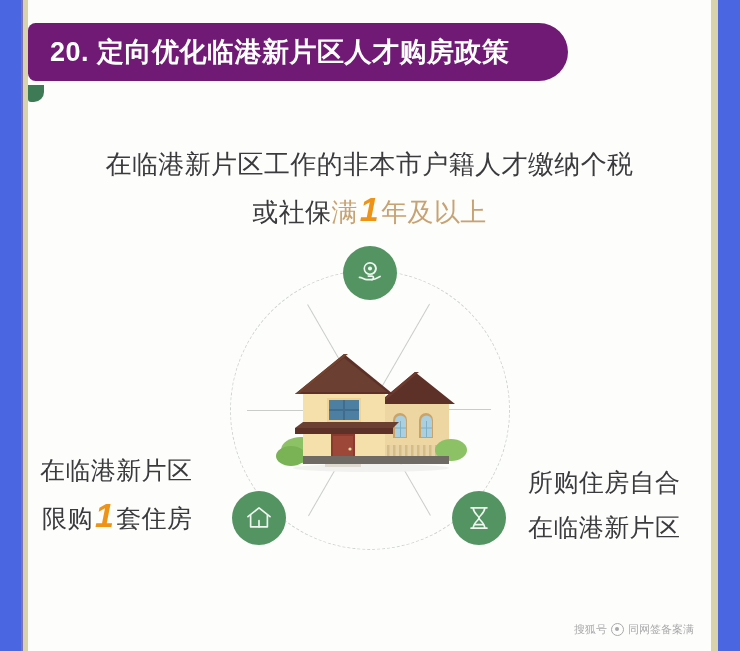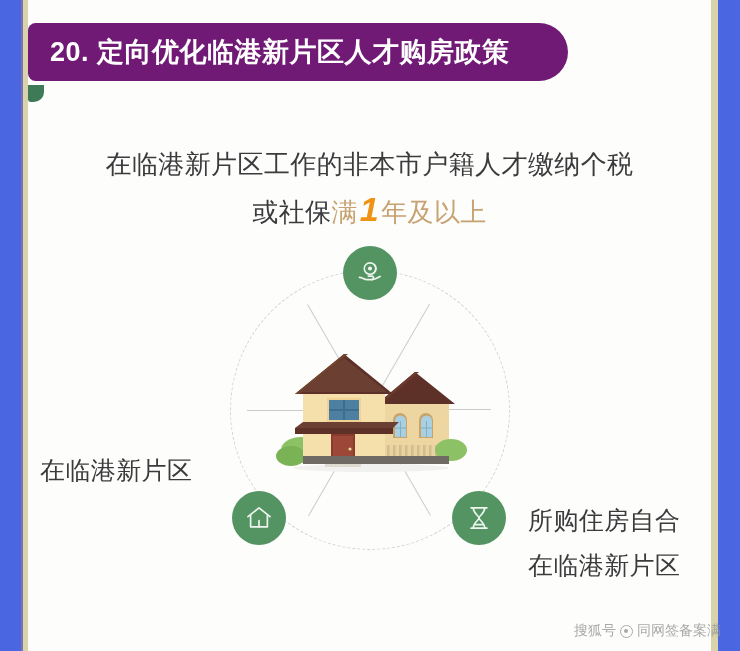--- a/index.html
+++ b/index.html
@@ -172,33 +172,33 @@
   
   .caption {
     position: absolute;
     color: #3b3b3d;
     font-size: 25px;
     line-height: 45px;
     letter-spacing: 0.4px;
     white-space: nowrap;
   }
   .caption-left  { left: 40px;  top: 448px; text-align: right; }
-  .caption-right { left: 528px; top: 498px; text-align: left; }
+  .caption-right { left: 528px; top: 460px; text-align: left; }
   .cap-line { display: block; }
 
   
   .watermark {
     position: absolute;
     left: 574px;
     top: 622px;
     display: flex;
     align-items: center;
     gap: 4px;
     color: #9a9a9c;
-    font-size: 14px;
+    font-size: 11px;
     opacity: 0.85;
     white-space: nowrap;
   }
   .wm-dot {
     width: 13px; height: 13px;
     border-radius: 50%;
     border: 1.5px solid #9a9a9c;
     box-sizing: border-box;
     display: inline-block;
     position: relative;
@@ -339,20 +339,23 @@
         <path d="M10.5 5.5 C10.5 12 17 14.5 17 17 C17 19.5 10.5 22 10.5 28.5"></path>
         <path d="M23.5 5.5 C23.5 12 17 14.5 17 17 C17 19.5 23.5 22 23.5 28.5"></path>
         <path d="M12 24.5 L22 24.5"></path>
       </svg>
     </div>
 
   </div>
 
   <div class="caption caption-left">
     <span class="cap-line">在临港新片区</span>
+    <span class="cap-line">
+      <span>限购</span><span class="accent-num">1</span><span>套住房</span>
+    </span>
   </div>
 
   <div class="caption caption-right">
     <span class="cap-line">所购住房自合</span>
     <span class="cap-line">在临港新片区</span>
   </div>
 
   <div class="watermark">
     <span>搜狐号</span>
     <span class="wm-dot"></span>

